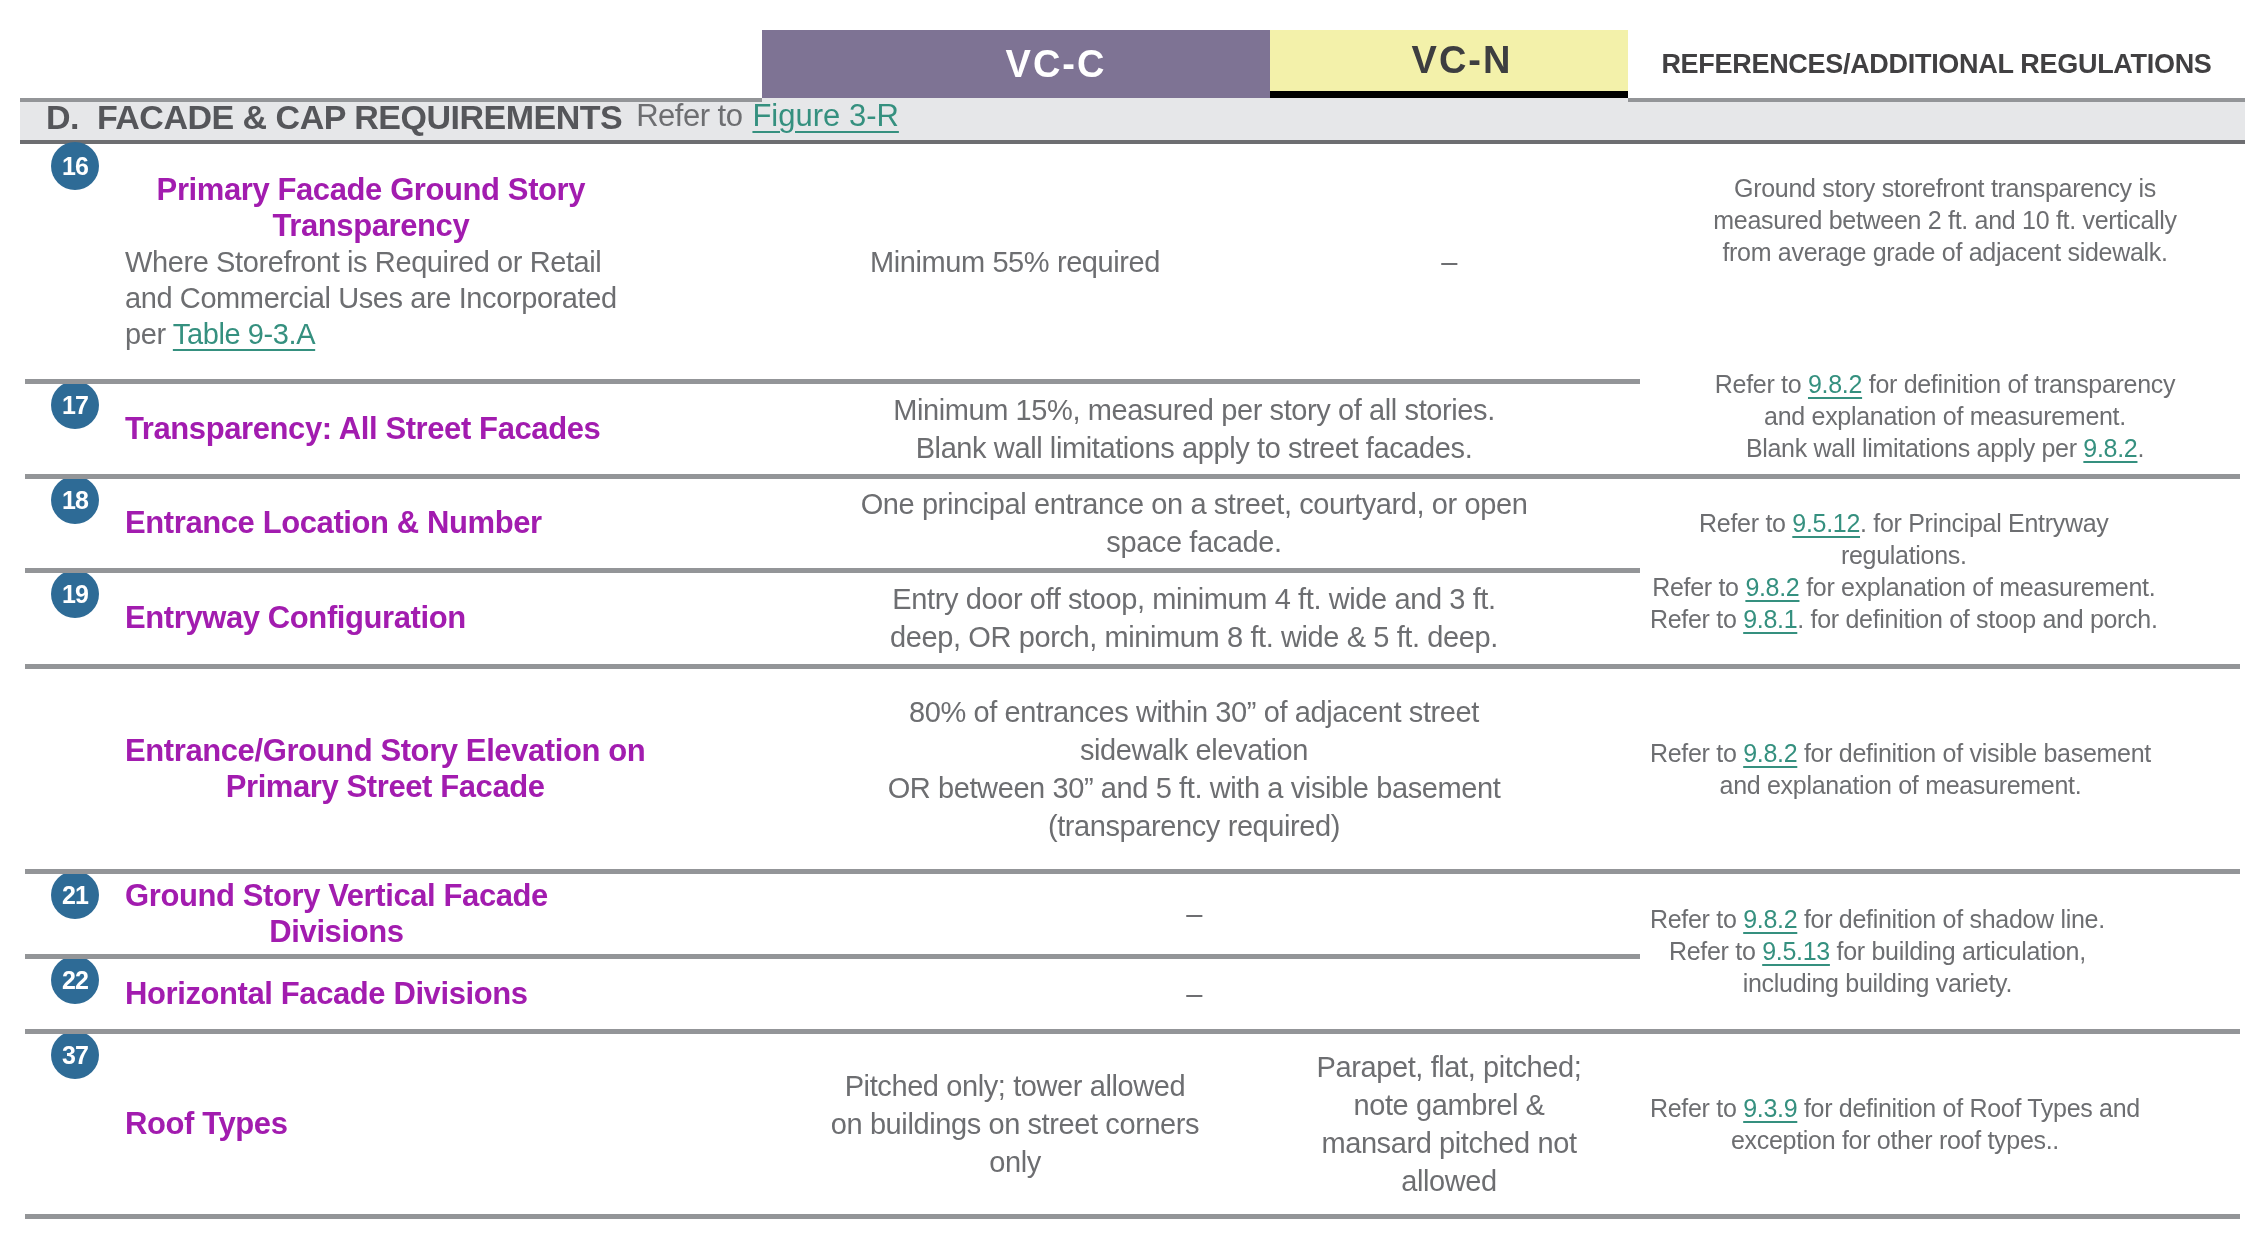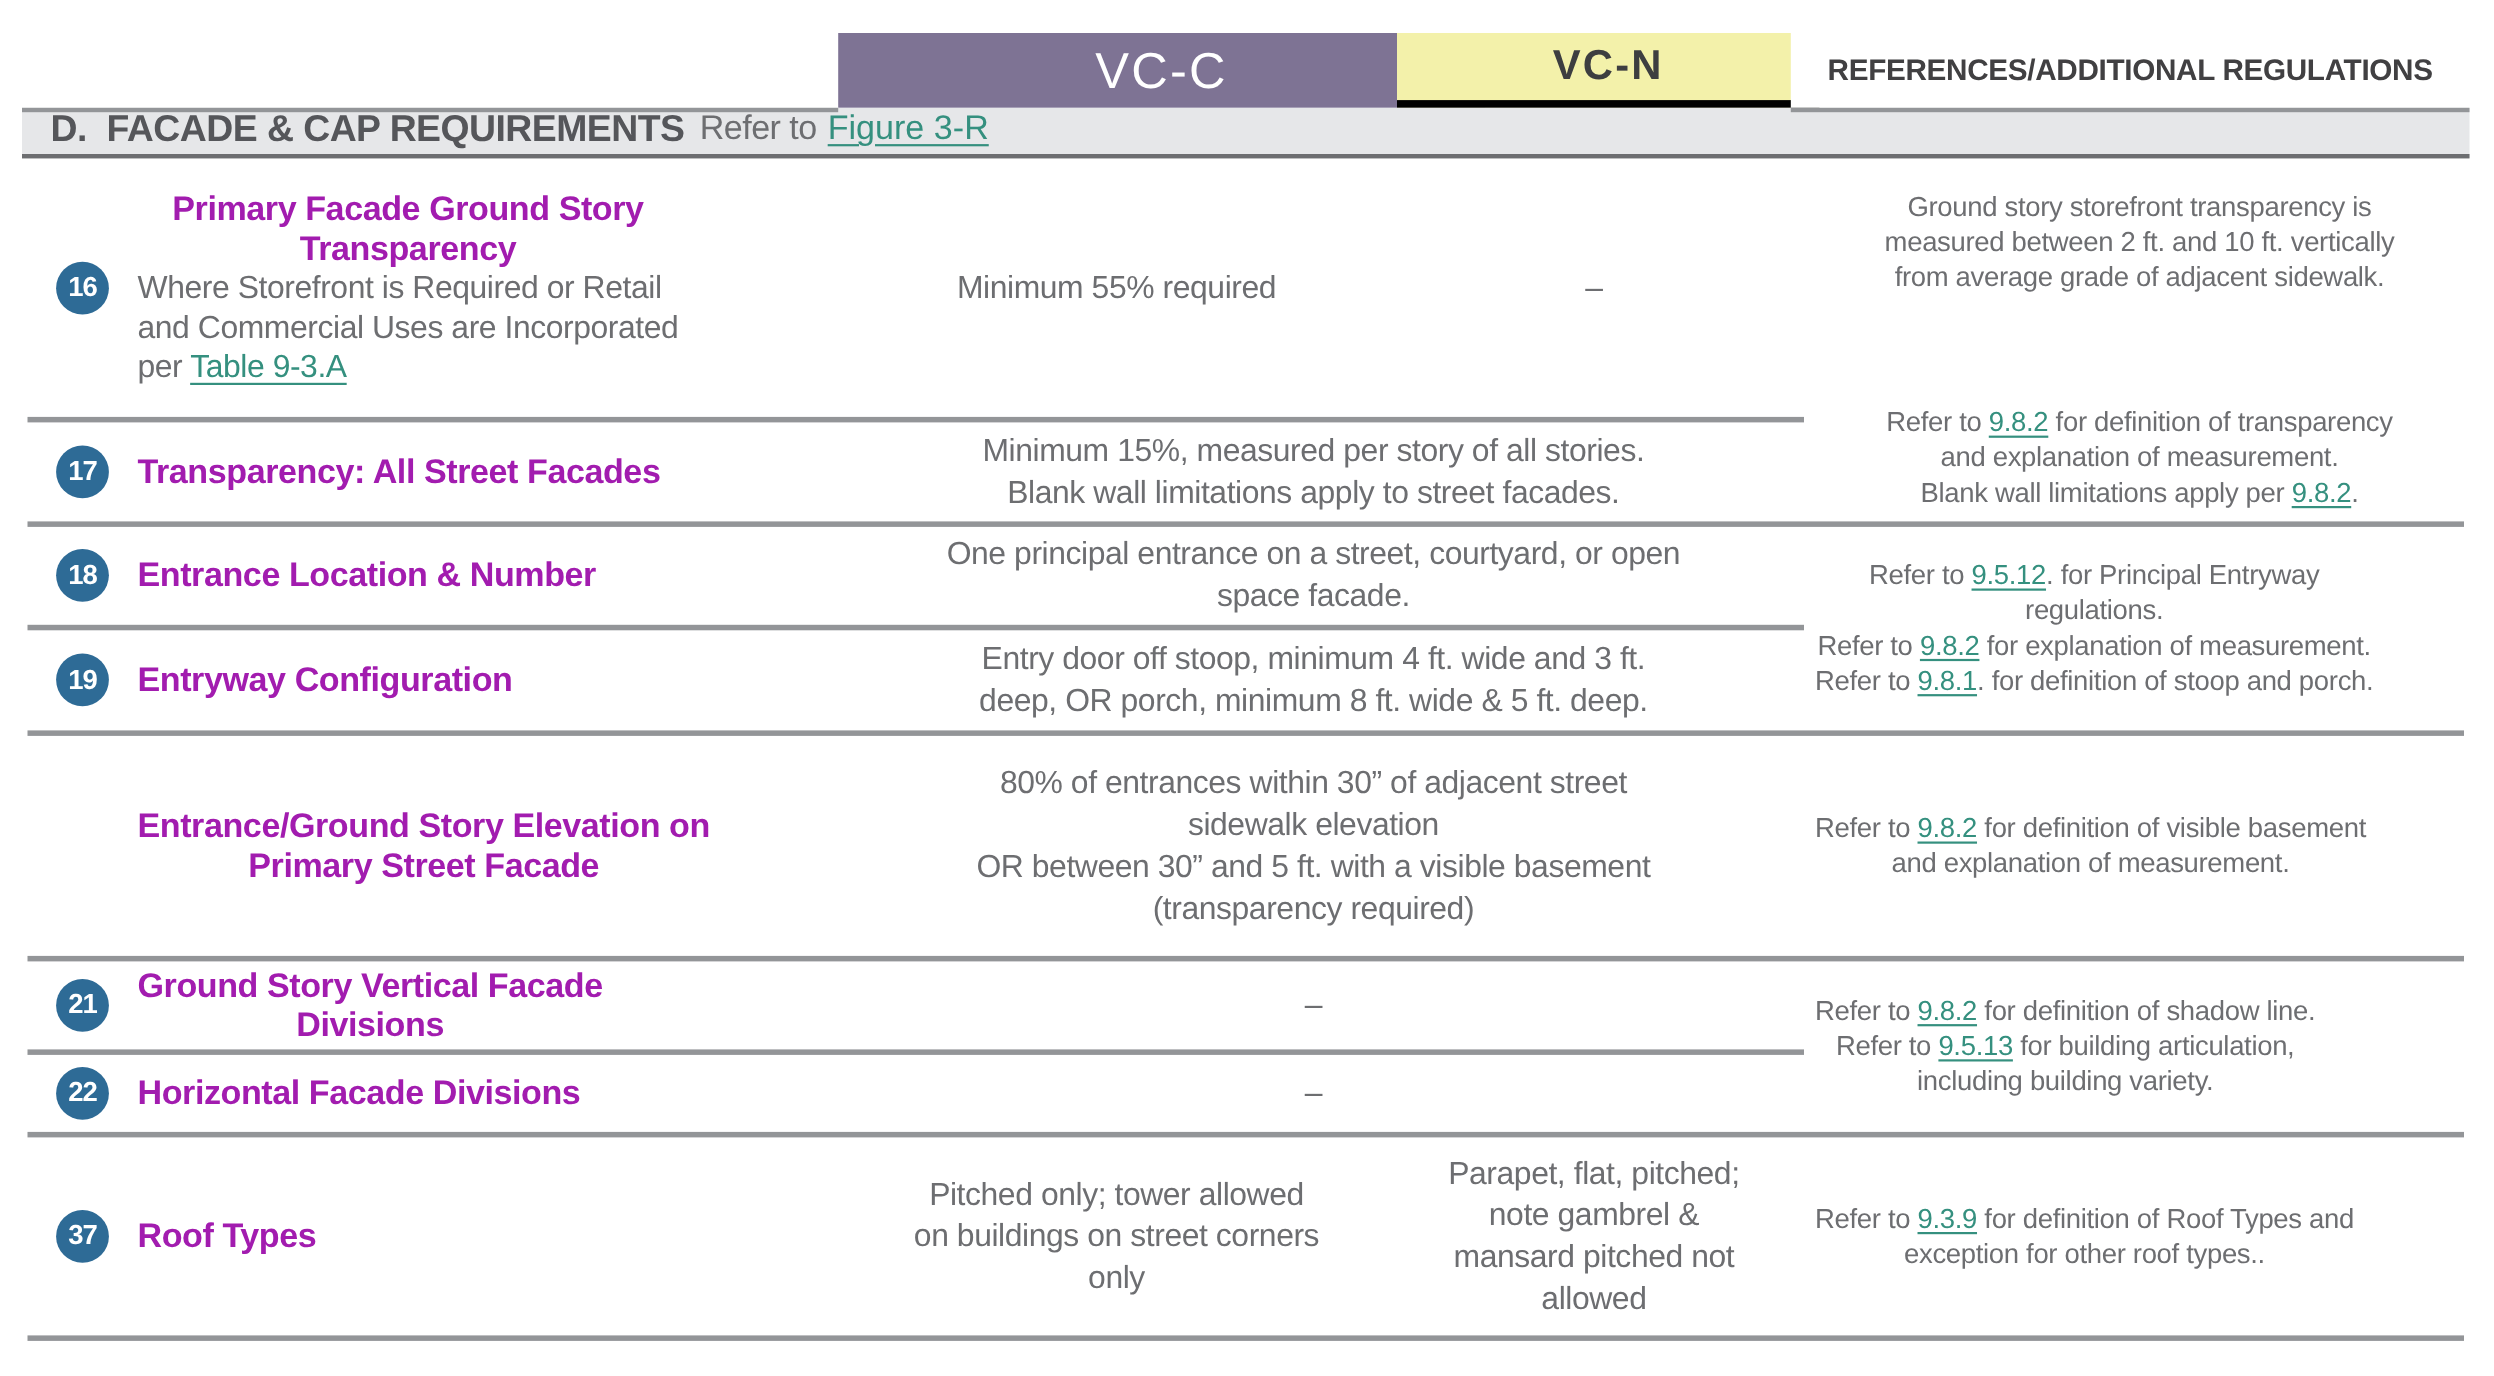--- a/index.html
+++ b/index.html
@@ -3,21 +3,21 @@
 <meta charset="utf-8">
 <style>
   html,body{margin:0;padding:0;background:#fff;}
   *{box-sizing:border-box;}
   #canvas{
     position:relative;width:2267px;height:1251px;background:#fff;overflow:hidden;
     font-family:"Liberation Sans","DejaVu Sans",sans-serif;color:#6d6e71;
   }
   
   .col-head{position:absolute;top:30px;height:68px;display:flex;align-items:center;justify-content:center;}
-  .col-head.vcc{left:762px;width:588px;background:#7e7394;color:#ffffff;font-weight:400;font-size:46px;letter-spacing:2px;}
+  .col-head.vcc{left:762px;width:588px;background:#7e7394;color:#ffffff;font-weight:700;font-size:38px;letter-spacing:2px;}
   .col-head.vcn{left:1270px;width:384px;background:#f3f1aa;border-bottom:7px solid #000;color:#3d3e40;font-weight:700;font-size:38px;letter-spacing:2px;}
   .col-head.refs{left:1628px;width:617px;background:#fff;color:#414042;font-weight:700;font-size:27px;letter-spacing:-0.3px;white-space:nowrap;}
   
   .section-bar{
     position:absolute;left:20px;top:98px;width:2225px;height:46px;background:#e6e7e9;
     border-bottom:4px solid #6d6e71;display:flex;align-items:flex-start;padding-left:26px;
   }
   .topline{position:absolute;top:98px;height:4px;background:#939598;}
   .topline.l{left:20px;width:742px;}
   .topline.r{left:1628px;width:617px;}
@@ -25,21 +25,21 @@
   .bar-refer{font-size:31px;color:#6d6e71;margin-left:14px;letter-spacing:-0.5px;}
   .bar-link{margin-left:10px;font-size:31px;}
   a.tlink{color:#35907f;text-decoration:underline;text-decoration-thickness:2px;text-underline-offset:5px;cursor:pointer;}
   
   .grid{
     position:absolute;left:0;top:142px;
     display:grid;
     grid-template-columns:25px 100px 635px 510px 358px 22px 590px;
     grid-template-rows:239px 95px 94px 96px 205px 85px 75px 185px;
   }
-  .badge-cell{display:flex;align-items:center;justify-content:center;}
+  .badge-cell{display:flex;justify-content:center;}
   .badge{width:48px;height:48px;border-radius:50%;background:#2e6b96;color:#fff;font-weight:700;font-size:25px;display:flex;align-items:center;justify-content:center;letter-spacing:-1px;}
   .label-cell{display:flex;align-items:center;}
   .label-text{font-weight:700;font-size:31px;line-height:36px;color:#a21caf;white-space:pre-line;letter-spacing:-0.4px;text-align:center;}
   .label-sub{font-weight:400;font-size:29px;line-height:36px;color:#6d6e71;white-space:pre-line;letter-spacing:-0.4px;}
   .val-cell{display:flex;align-items:center;justify-content:center;text-align:center;padding:0 10px;}
   .val-text{font-size:29px;line-height:38px;white-space:pre-line;letter-spacing:-0.4px;}
   .merged{grid-column:4/6;}
   .ref-cell{grid-column:7;display:flex;align-items:center;justify-content:flex-start;text-align:center;}
   .ref-cell.split{flex-direction:column;justify-content:space-between;align-items:center;padding:30px 0 12px 0;}
   .ref-block{font-size:25px;line-height:32px;white-space:pre-line;letter-spacing:-0.3px;}

